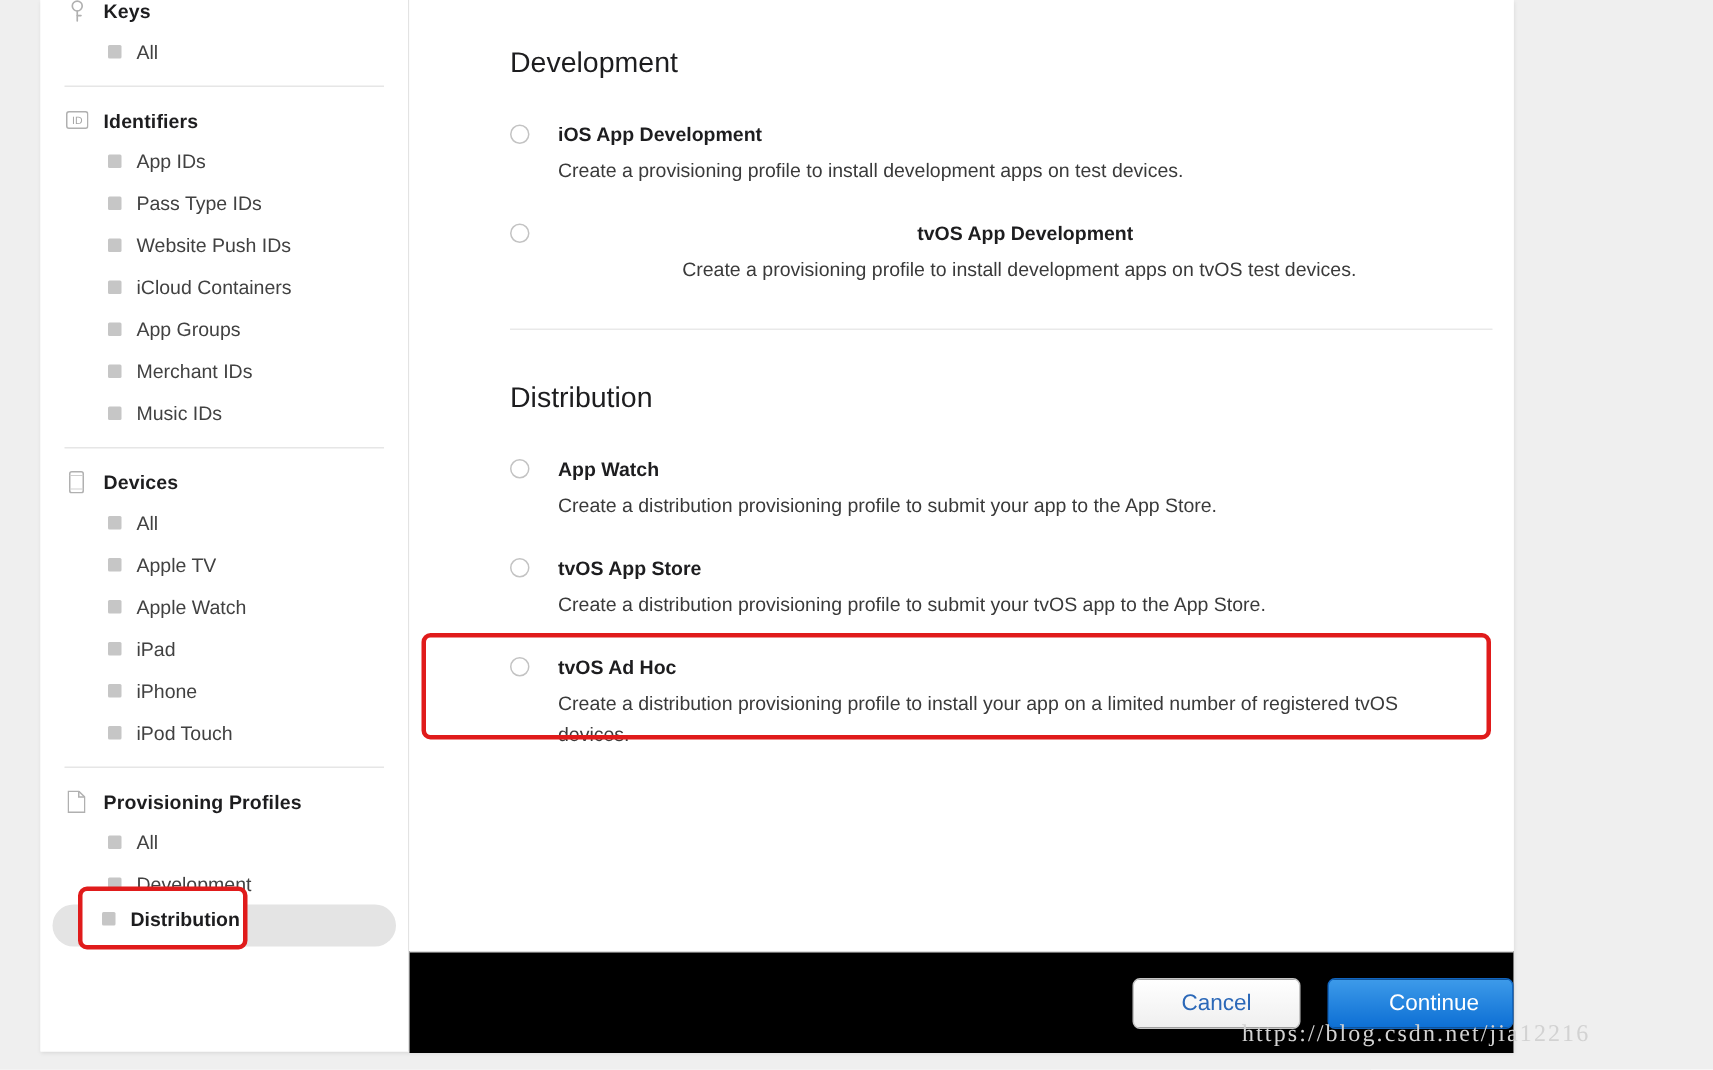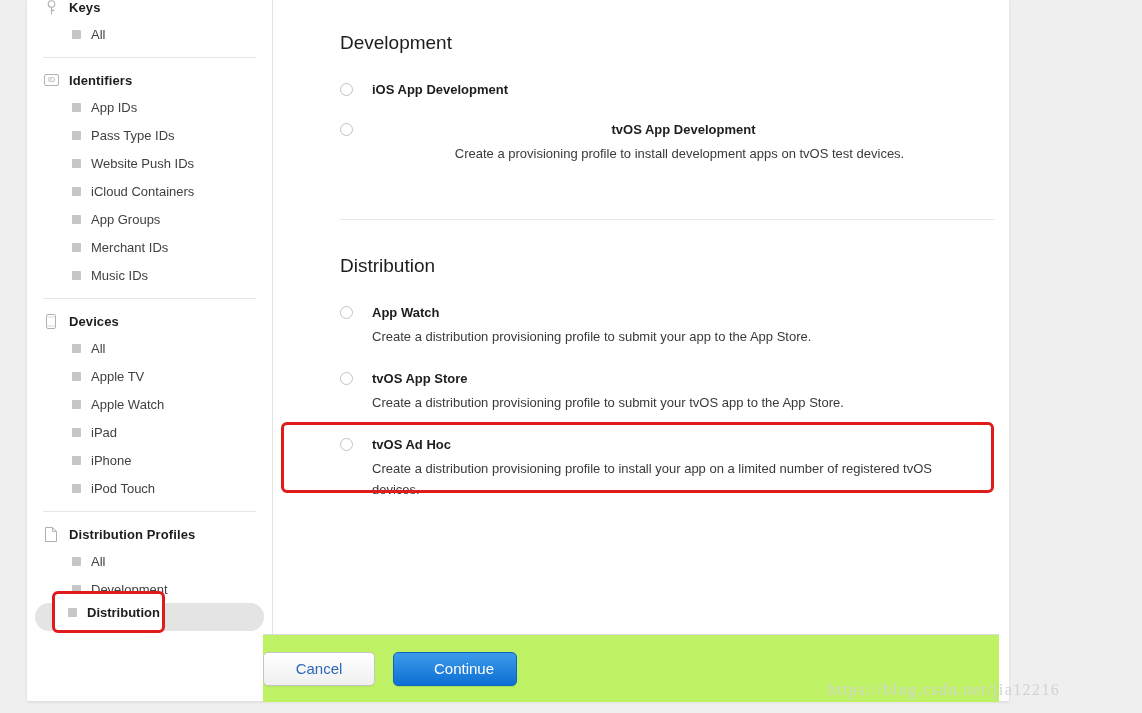--- a/index.html
+++ b/index.html
@@ -183,29 +183,29 @@
   .hr {
     height: 1px;
     background: #e9e9e9;
     border: 0;
     margin: 0;
   }
 
   
   .footer {
     position: absolute;
-    left: 236px;
+    left: 246px;
     top: 634px;
     width: 736px;
     height: 67px;
-    background: #bef264;
+    background: #000000;
     border-top: 1px solid #dcdcdc;
     display: flex;
     align-items: center;
-    justify-content: flex-start;
+    justify-content: flex-end;
   }
   .btn {
     font-family: "Liberation Sans", sans-serif;
     font-size: 15px;
     height: 34px;
     border-radius: 5px;
     cursor: default;
     box-sizing: border-box;
     display: inline-flex;
     align-items: center;
@@ -393,21 +393,21 @@
         <div class="sb-divider"></div>
 
         <div class="sb-section">
           <div class="sb-head">
             <span class="sb-head-icon">
               <svg width="12" height="15" viewBox="0 0 12 15">
                 <path d="M0.5 0.5 H7.5 L11.5 4.3 V14.5 H0.5 Z" fill="none" stroke="#b0b0b0" stroke-width="1"></path>
                 <path d="M7.5 0.6 V4.3 H11.4" fill="none" stroke="#b0b0b0" stroke-width="1"></path>
               </svg>
             </span>
-            <span class="sb-head-label">Distribution Profiles</span>
+            <span class="sb-head-label">Provisioning Profiles</span>
           </div>
           <div class="sb-item">
             <span class="sb-bullet"></span>
             <span class="sb-item-label">All</span>
           </div>
           <div class="sb-item">
             <span class="sb-bullet"></span>
             <span class="sb-item-label">Development</span>
           </div>
           <div class="sb-item selected">
@@ -423,20 +423,21 @@
       <div class="content-scroll">
 
         <div style="position:absolute; left:67px; top:32px; width:655px;">
           <h2 class="section-title">Development</h2>
 
           <div class="opt-group" style="margin-top:27px;">
 
             <div class="option">
               <span class="radio"></span>
               <p class="opt-title">iOS App Development</p>
+              <p class="opt-desc">Create a provisioning profile to install development apps on test devices.</p>
             </div>
 
             <div class="option" style="margin-top:23px;text-align:center;">
               <span class="radio"></span>
               <p class="opt-title">tvOS App Development</p>
               <p class="opt-desc">Create a provisioning profile to install development apps on tvOS test devices.</p>
             </div>
 
           </div>
         </div>

